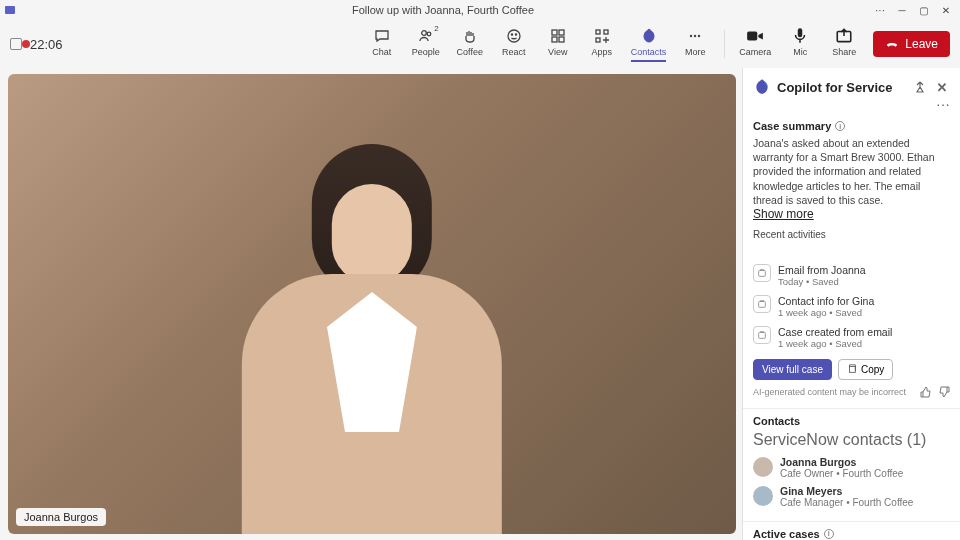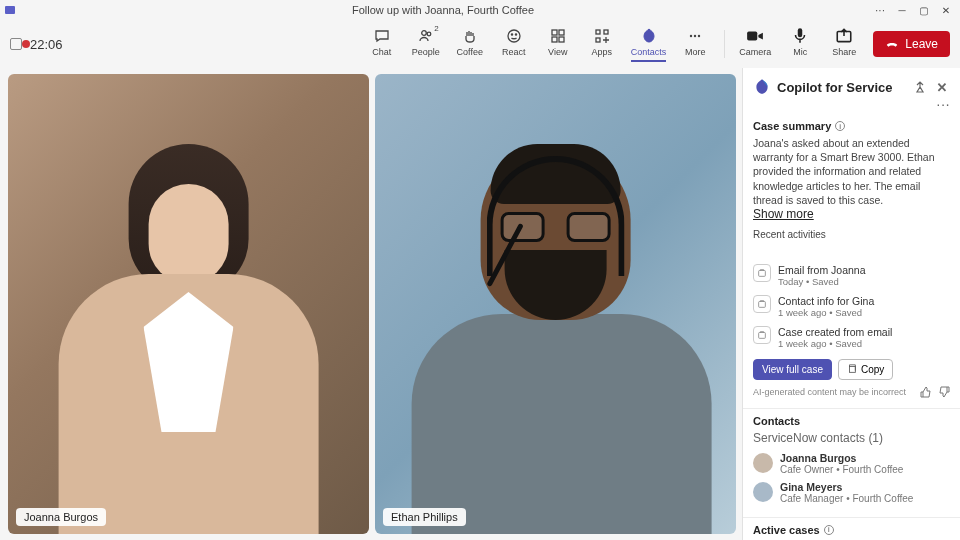--- a/index.html
+++ b/index.html
@@ -58,21 +58,21 @@
   .act-row { display: flex; gap: 7px; align-items: flex-start; padding: 4px 0; }
   .act-ic { width: 18px; height: 18px; border: 1px solid #ccc; border-radius: 4px; display:flex; align-items:center; justify-content:center; flex-shrink:0; }
   .act-ic svg { width:10px; height:10px; }
   .act-title { font-size: 10.5px; color:#333; }
   .act-meta { font-size: 9.5px; color:#777; }
   .btn-row { display:flex; gap:6px; margin-top:6px; }
   .pill { border:1px solid #bbb; background:#fff; font-size:10px; padding:4px 8px; border-radius:4px; cursor:pointer; display:flex; align-items:center; gap:4px;justify-content:flex-end; }
   .pill.primary { background:#4f52b2; border-color:#4f52b2; color:#fff; }
   .ai-note { font-size:9px; color:#888; margin-top:6px; display:flex; align-items:center; }
   .thumbs { margin-left:auto; display:flex; gap:6px; }
-  .contacts-sub { font-size:12px; color:#666; margin-bottom:4px; }
+  .contacts-sub { font-size:16px; color:#666; margin-bottom:4px; }
   .contact-row { display:flex; gap:7px; align-items:center; padding:3px 0; }
   .avatar { width:20px; height:20px; border-radius:50%; background:#c8b9aa; flex-shrink:0; }
   .avatar.b { background:#a8b9c8; }
   .contact-name { font-size:10.5px; font-weight:600; color:#333; }
   .contact-meta { font-size:10px; color:#777; }
   svg { display:block; }
 </style>
 </head>
 <body>
 
@@ -220,36 +220,20 @@
   <div class="stage">
     <div class="tile tile1">
       <div class="person p1">
         <div class="head"></div>
         <div class="face"></div>
         <div class="body">
             <div class="shirt"></div>
           </div>
       </div>
       <div class="nametag">Joanna Burgos</div>
-    </div>
-    <div class="tile tile2">
-      <div class="person p2">
-        <div class="head">
-          <div class="hair"></div>
-          <div class="headset"></div>
-          <div class="glasses">
-              <span></span>
-              <span></span>
-            </div>
-          <div class="beard"></div>
-          <div class="mic"></div>
-        </div>
-        <div class="body"></div>
-      </div>
-      <div class="nametag">Ethan Phillips</div>
     </div>
   </div>
 
   <div class="panel">
     <div class="panel-head">
       <span>
         <svg width="18" height="18" viewBox="0 0 16 16">
             <path d="M8 1c2 2 5 3 5 7s-3 6-5 6-5-2-5-6 3-5 5-7z" fill="#4f52b2"></path>
             <path d="M8 1c2 2 5 3 5 7" fill="#2aa0da" opacity="0.6"></path>
           </svg>

